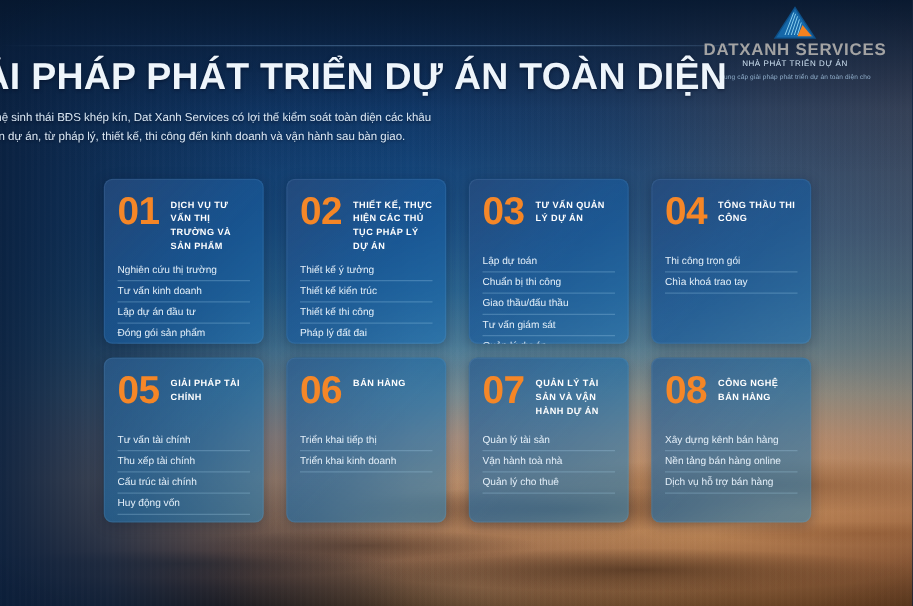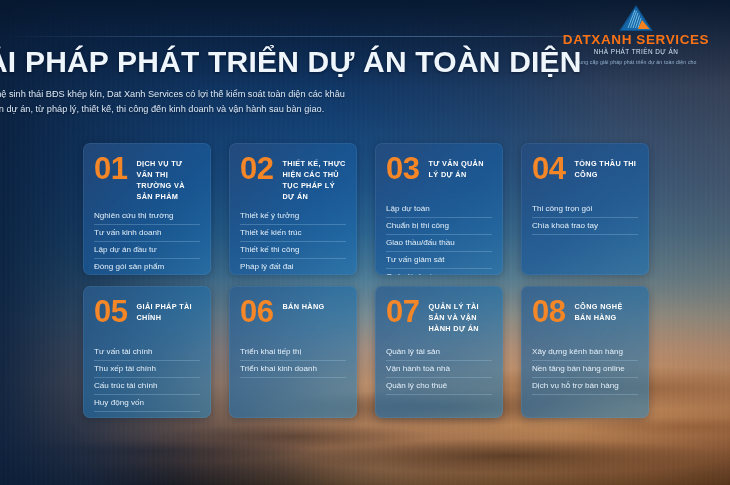--- a/index.html
+++ b/index.html
@@ -85,21 +85,21 @@
     background:linear-gradient(to right, rgba(120,170,220,0) 0%, rgba(130,180,230,0.28) 30%, rgba(140,190,235,0.38) 75%, rgba(140,190,235,0.10) 100%);
   }
   #logo-block {
     position:absolute; right:-6px; top:4px;
     display:flex; flex-direction:column; align-items:center;
     width:200px;
   }
   .logo-mark { width:36px; height:28px; display:block; }
   .logo-word {
     font-size:13.5px; font-weight:bold; letter-spacing:.6px;
-    color:#f97316; line-height:1; margin-top:1px; white-space:nowrap;
+    color:#a3a3a3; line-height:1; margin-top:1px; white-space:nowrap;
   }
   .logo-sub {
     font-size:6.4px; letter-spacing:.45px; color:#cfe2f2;
     line-height:1; margin-top:2.5px; white-space:nowrap;
   }
   .logo-tag {
     font-size:5.2px; letter-spacing:.12px; color:#9dbcd8;
     line-height:1; margin-top:5px; white-space:nowrap; opacity:.92;
   }
 

